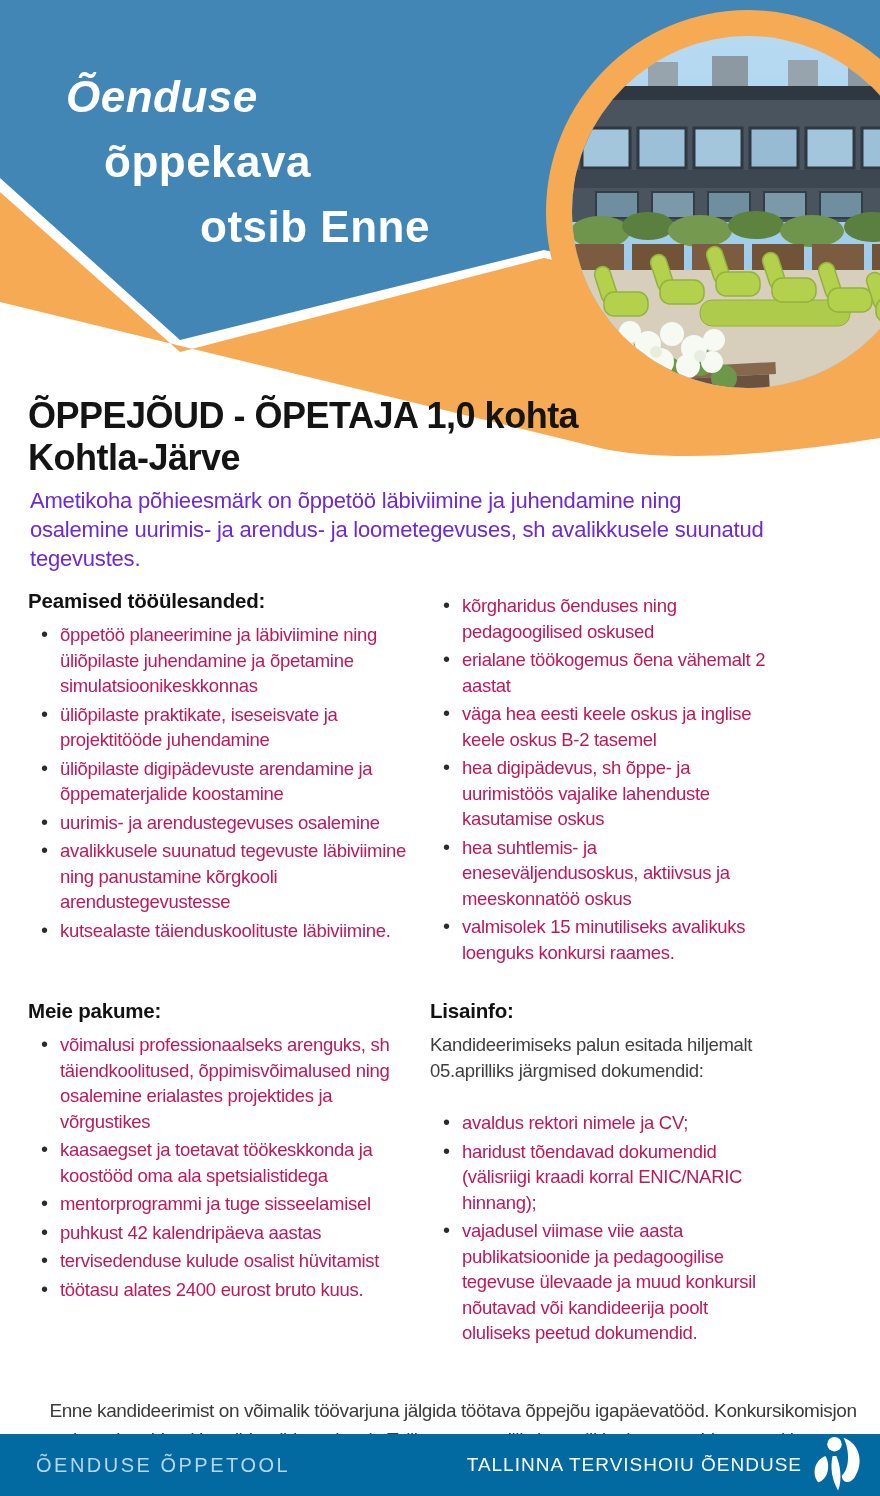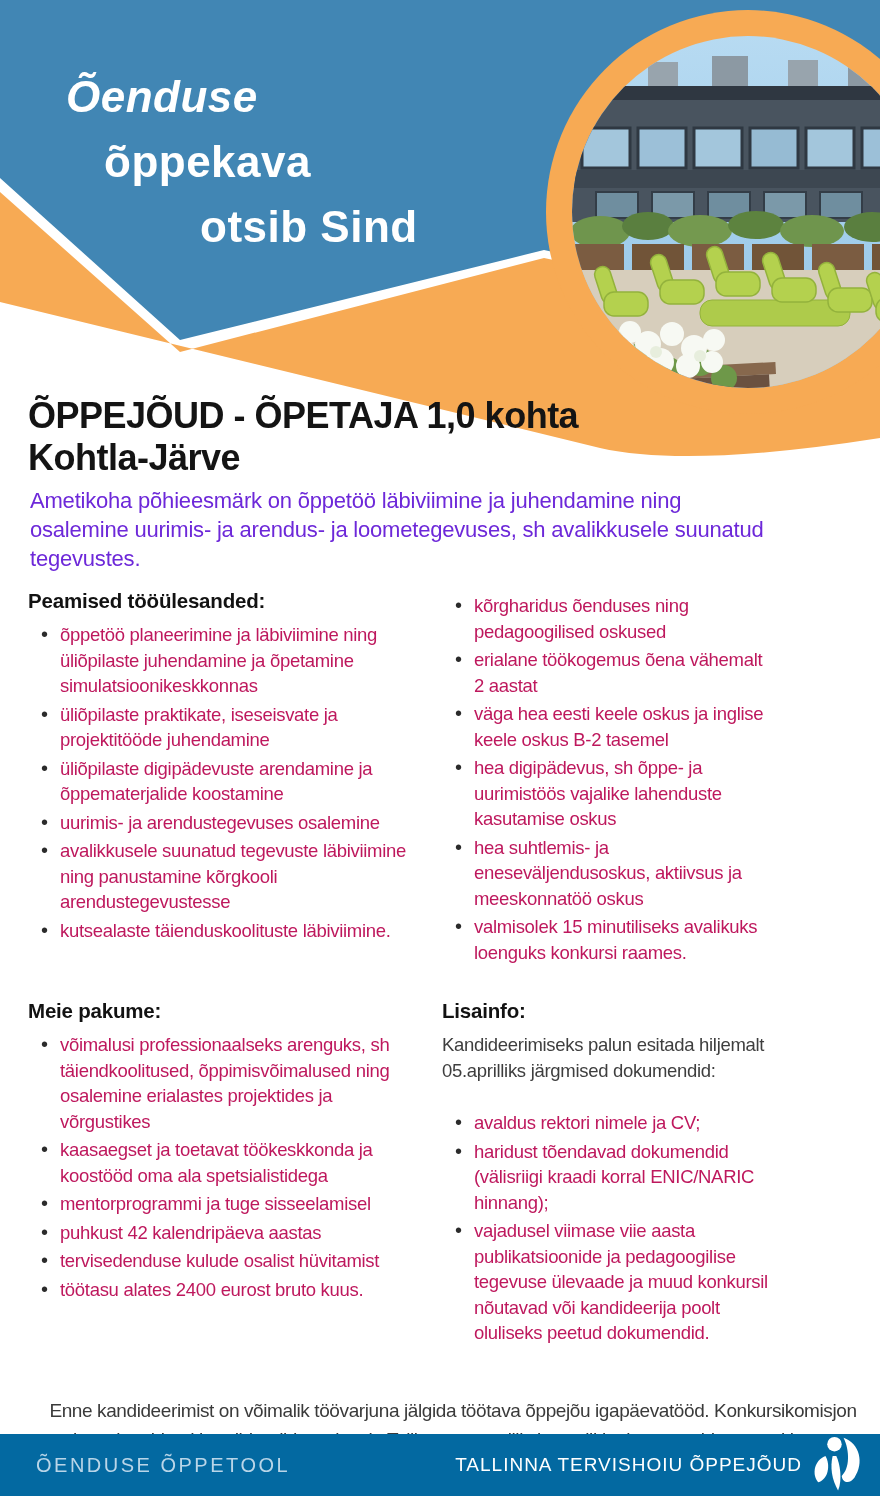--- a/index.html
+++ b/index.html
@@ -16,21 +16,21 @@
   .hero { position:absolute; top:0; left:0; width:880px; height:470px; }
   .hero-svg { position:absolute; top:0; left:0; }
   .hero-title { position:absolute; color:#ffffff; font-weight:700; font-size:44px; letter-spacing:0.5px; white-space:nowrap; }
   .hero-line1 { left:66px;  top:72px;font-style:italic; }
   .hero-line2 { left:104px; top:137px; }
   .hero-line3 { left:200px; top:202px; }
   
   .content { position:absolute; top:385px; left:6px; width:792px; padding:0 22px; box-sizing:border-box; }
   .job-title { margin:10px 0 6px 0; font-size:36px; line-height:1.18; font-weight:700; color:#141414; letter-spacing:-0.5px; }
   .job-summary { margin:2px; font-size:22px; line-height:1.32; color:#6d28d9; letter-spacing:-0.2px; max-width:820px; }
-  .cols { display:grid; grid-template-columns:402px 1fr; column-gap:12px; }
+  .cols { display:grid; grid-template-columns:402px 1fr; }
   .row1 { margin-top:16px; }
   .row2 { margin-top:30px; }
   .col h3 { margin:0 0 9px 0; font-size:20.5px; font-weight:700; color:#121212; letter-spacing:-0.2px; }
   .col p.intro { margin:0 0 26px 0; font-size:18.5px; line-height:1.4; color:#3e3e3e; letter-spacing:-0.3px; }
   ul.bullets { margin:4px; padding:0; list-style:none; font-size:18.5px; line-height:1.38; color:#be185d; letter-spacing:-0.3px; }
   ul.bullets li { position:relative; padding-left:28px; margin-bottom:3px; }
   ul.bullets li::before { content:"•"; position:absolute; left:9px; top:-1px; font-size:20px; color:#2b2b2b; }
   .closing-note { margin:46px auto 15px auto; width:850px; text-align:center; font-size:19px; line-height:1.55; color:#3a3a3a; letter-spacing:-0.4px; }
   .start-date { margin:62px 0 0 0; text-align:center; font-size:23px; font-weight:700; color:#141414; letter-spacing:-0.2px; }
   
@@ -162,21 +162,21 @@
           <circle cx="616" cy="336" r="6"></circle>
             <circle cx="656" cy="352" r="6"></circle>
           <circle cx="700" cy="356" r="6"></circle>
             <circle cx="644" cy="362" r="5"></circle>
         </g>
       </g>
     </svg>
 
     <div class="hero-title hero-line1">Õenduse</div>
     <div class="hero-title hero-line2">õppekava</div>
-    <div class="hero-title hero-line3">otsib Sind</div>
+    <div class="hero-title hero-line3">otsib Enne</div>
   </div>
 
   <div class="content">
 
     <h1 class="job-title">
       <span>ÕPPEJÕUD - ÕPETAJA 1,0 kohta</span><br>
       <span>Kohtla-Järve</span>
     </h1>
 
     <p class="job-summary">Ametikoha põhieesmärk on õppetöö läbiviimine ja juhendamine ning osalemine uurimis- ja arendus- ja loometegevuses, sh avalikkusele suunatud tegevustes.</p>
@@ -229,21 +229,21 @@
     </div>
 
     <p class="closing-note">Enne kandideerimist on võimalik töövarjuna jälgida töötava õppejõu igapäevatööd. Konkursikomisjon kutsub sobivad kandidaadid vestlusele Tallinnasse aprillis ja avalikku loengut pidama mai kuus.</p>
 
     <p class="start-date">Tööle asumine 17.10.2026</p>
   </div>
 
   <div class="footer">
     <span class="dept">ÕENDUSE ÕPPETOOL</span>
     <span class="org-wrap">
-      <span class="org">TALLINNA TERVISHOIU ÕPPEJÕUD</span>
+      <span class="org">TALLINNA TERVISHOIU ÕENDUSE</span>
       <svg width="58" height="58" viewBox="0 0 64 64" aria-hidden="true">
         <g fill="#ffffff">
           <circle cx="27" cy="9" r="8"></circle>
           <path d="M37,2 C55,8 60,30 49,46 C44,53 36,52 35,44 C44,36 44,16 37,2 Z"></path>
           <path d="M17,22 C4,27 2,43 9,51 C20,48 23,32 17,22 Z"></path>
           <path d="M25,22 C22,34 24,48 31,60 C36,48 33,30 29,22 Z"></path>
         </g>
       </svg>
     </span>
   </div>

